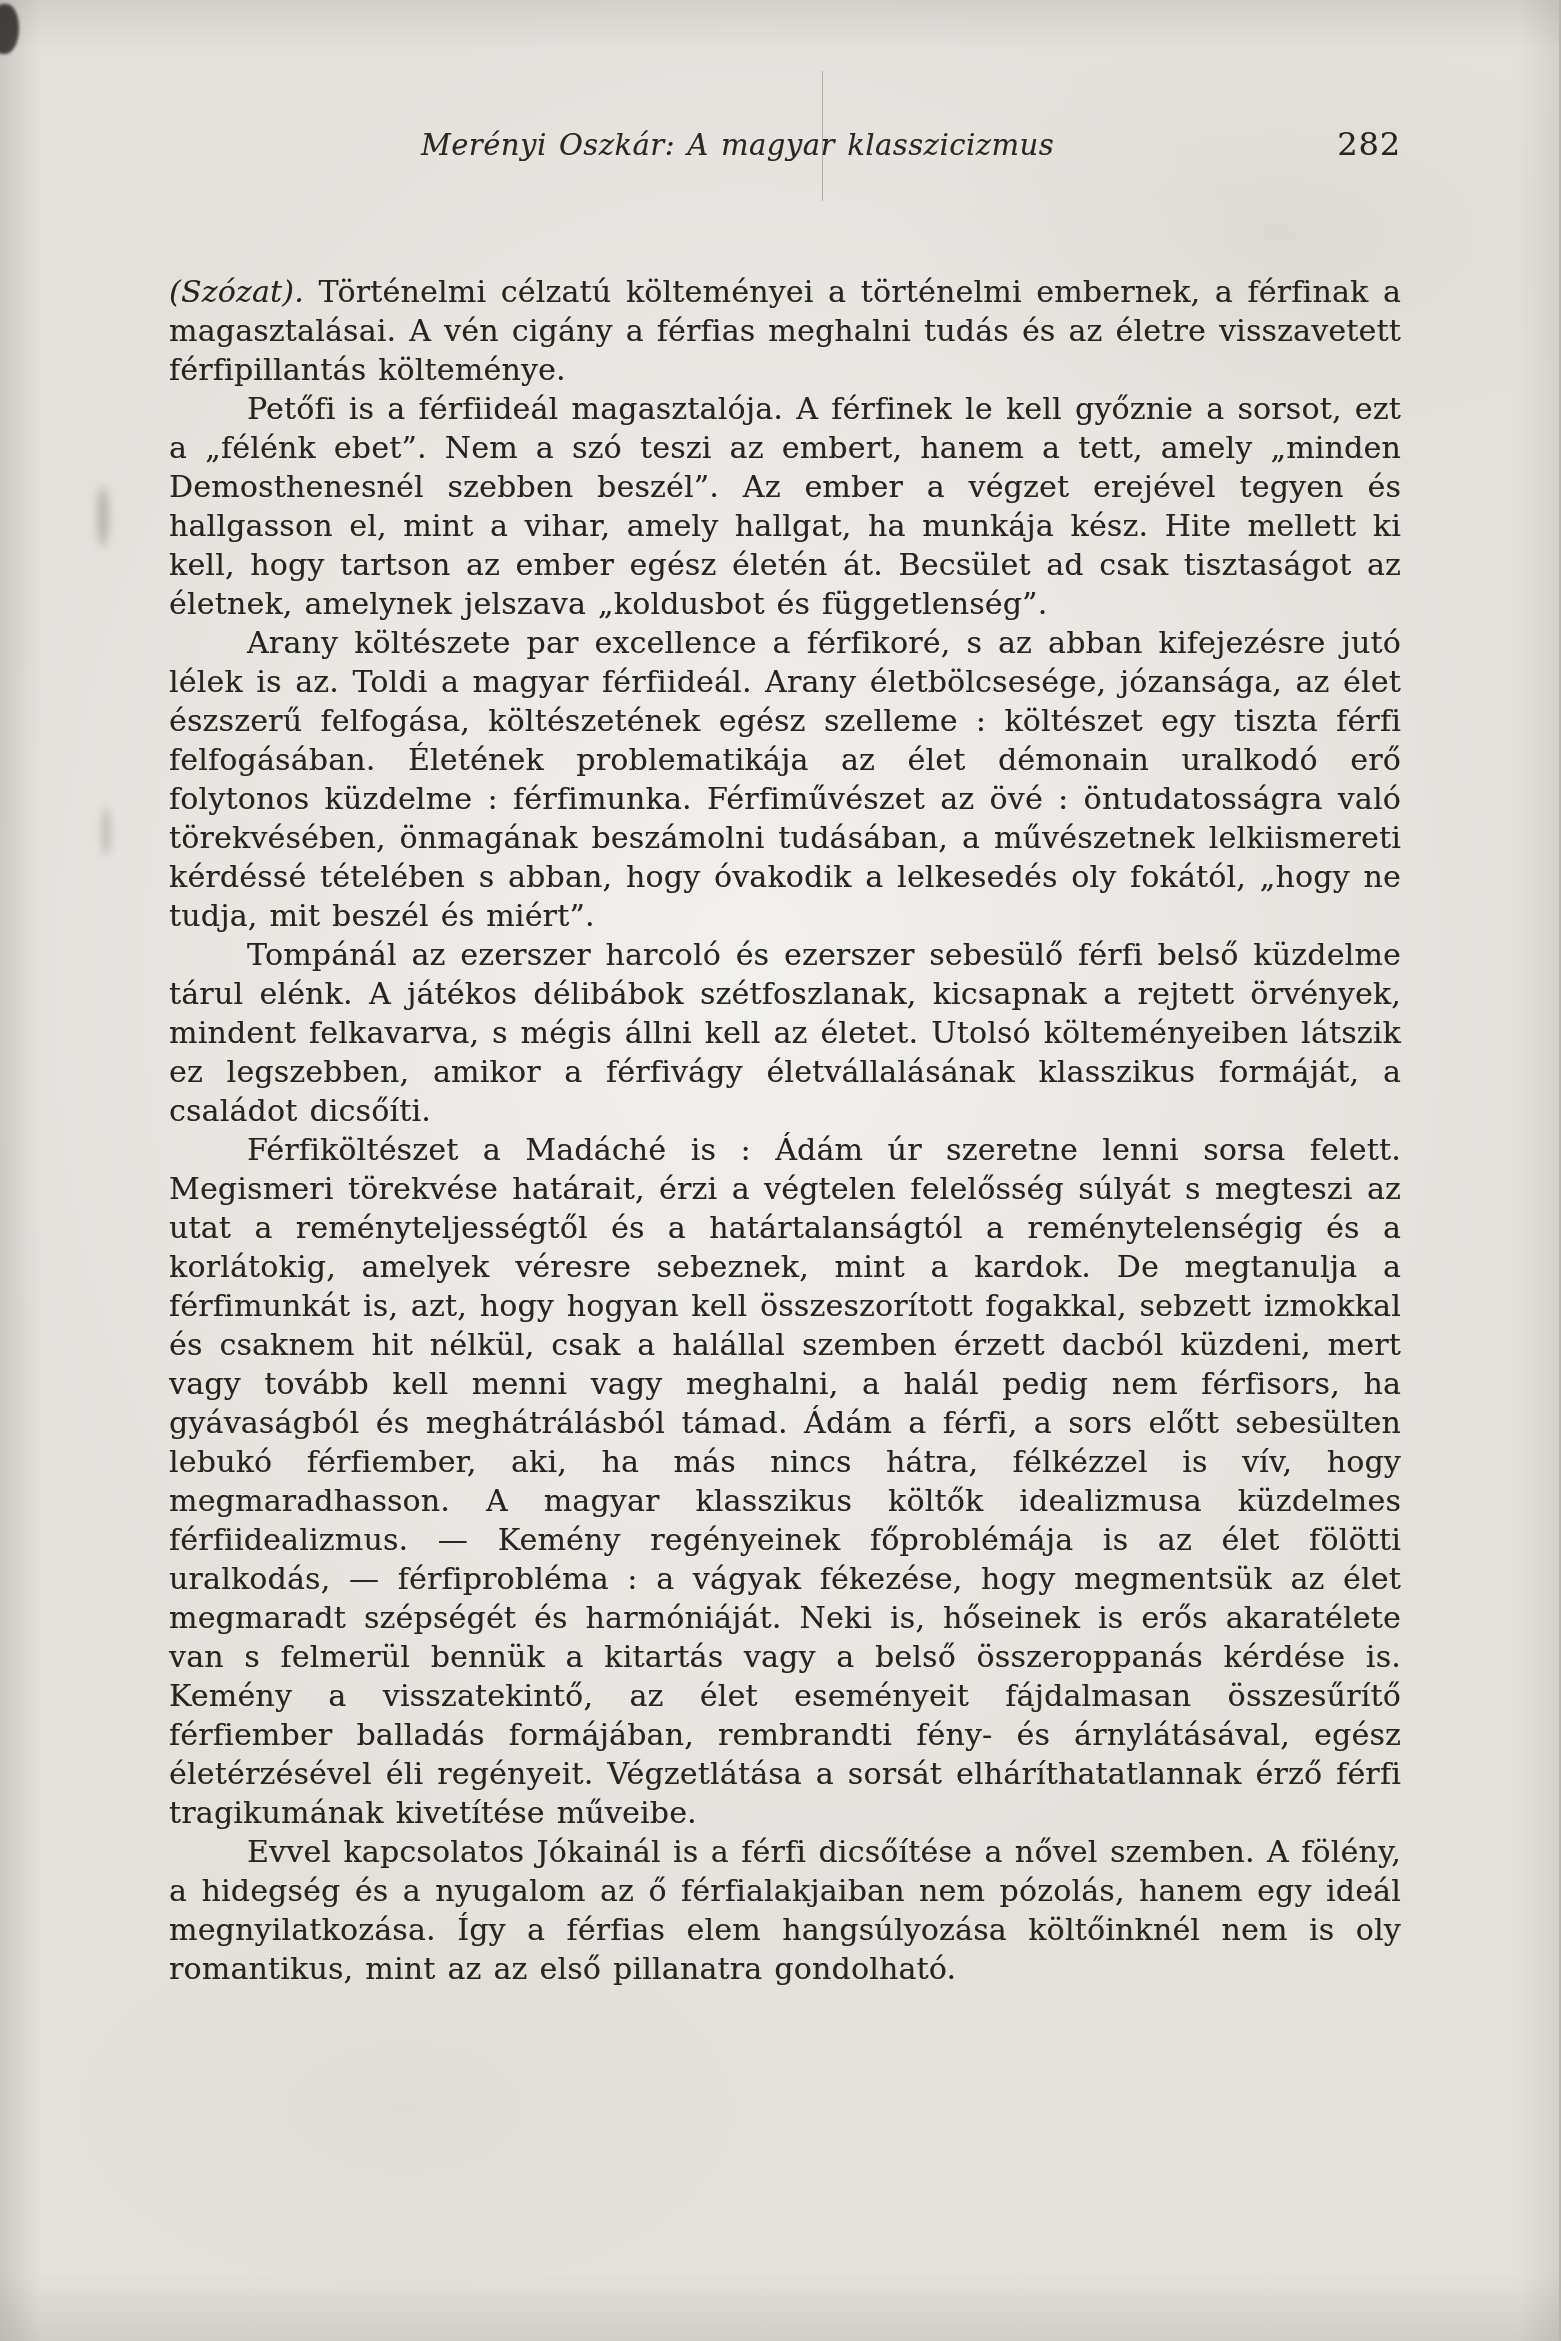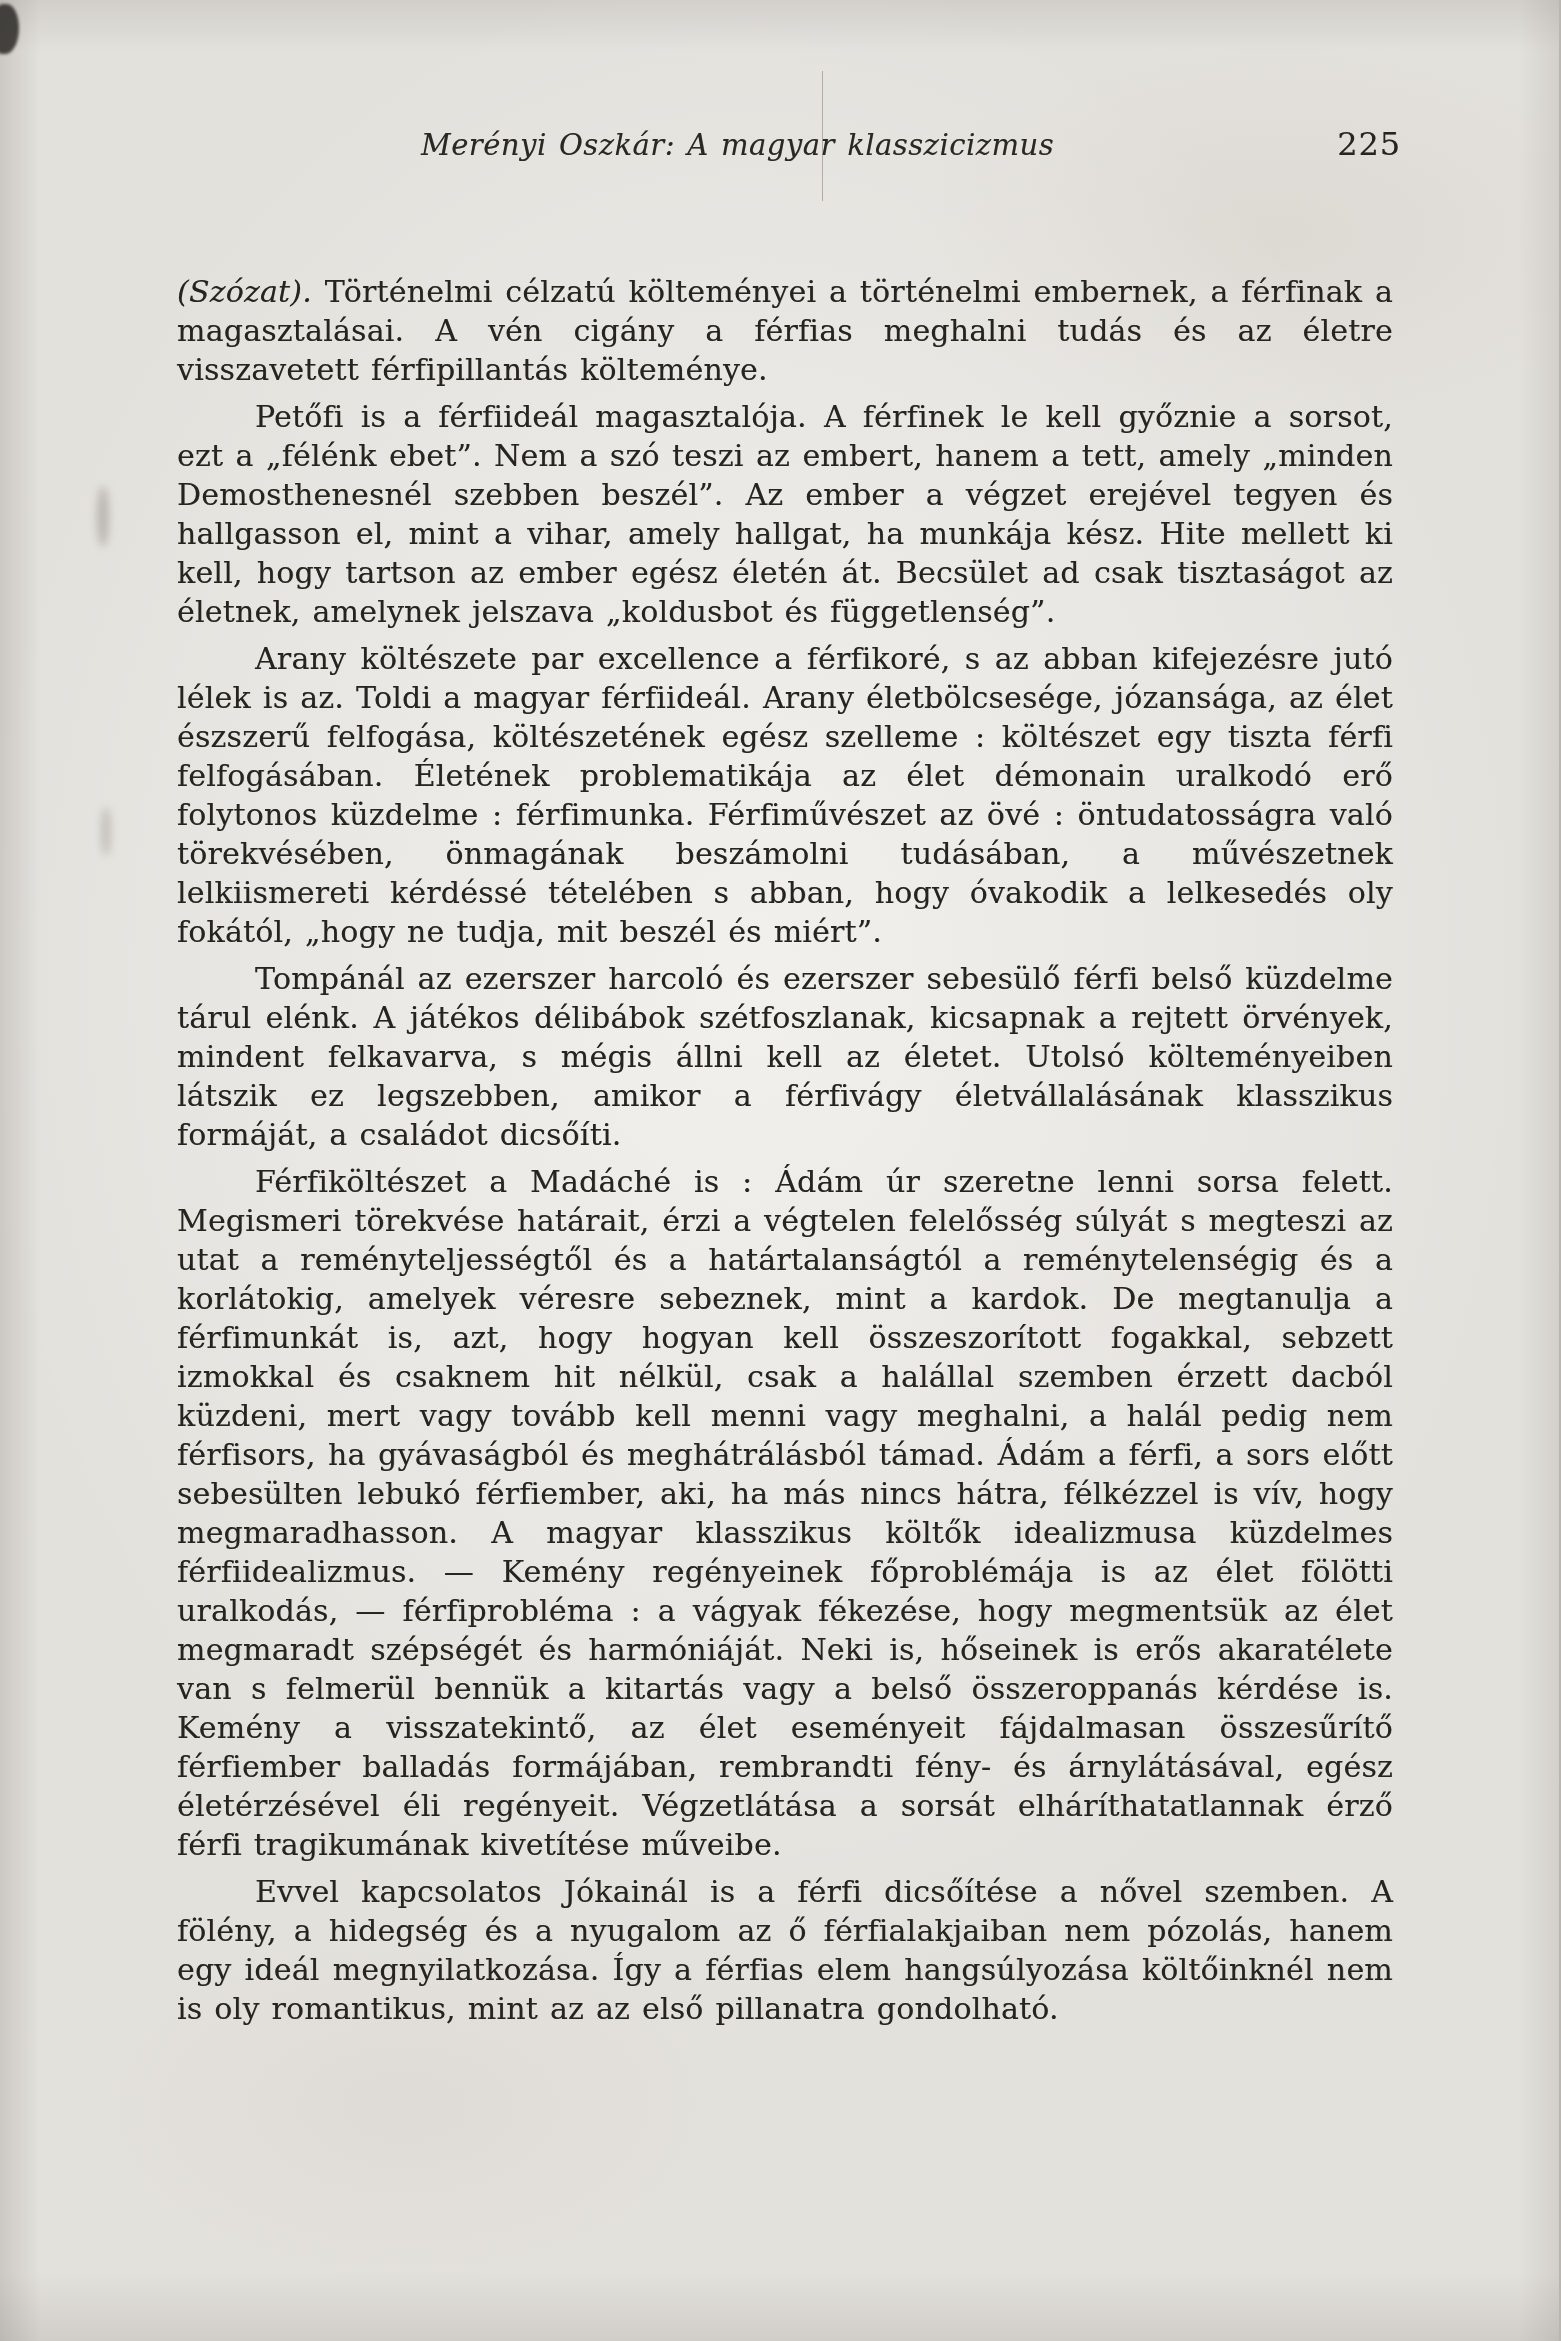--- a/index.html
+++ b/index.html
@@ -99,41 +99,41 @@
 
   .article-body {
     font-size: 30px;
     line-height: 39px;
     text-align: justify;
     word-spacing: 2.2px;
     letter-spacing: 0.2px;
     text-shadow: 0.3px 0.3px 0.5px rgba(38,36,31,0.38);
   }
   .para {
-    margin: 8px;
+    margin: 0;
     text-indent: 78px;
   }
   .para.no-indent { text-indent: 0; }
   .lead-italic { font-style: italic; }
 </style>
 </head>
 <body>
 
 <div class="page">
 
   <div class="corner-smudge"></div>
   <div class="margin-smudge-1"></div>
   <div class="margin-smudge-2"></div>
   <div class="scratch-line"></div>
 
   <div class="text-column">
 
     <div class="page-header">
       <div class="running-title">Merényi Oszkár: A magyar klasszicizmus</div>
-      <div class="page-number">225</div>
+      <div class="page-number">282</div>
     </div>
 
     <div class="article-body">
 
       <p class="para no-indent"><span class="lead-italic">(Szózat).</span><span> Történelmi célzatú költeményei a történelmi embernek, a férfinak a magasztalásai. A vén cigány a férfias meghalni tudás és az életre visszavetett férfipillantás költeménye.</span></p>
 
       <p class="para"><span>Petőfi is a férfiideál magasztalója. A férfinek le kell győznie a sorsot, ezt a „félénk ebet”. Nem a szó teszi az embert, hanem a tett, amely „minden Demosthenesnél szebben beszél”. Az ember a végzet erejével tegyen és hallgasson el, mint a vihar, amely hallgat, ha munkája kész. Hite mellett ki kell, hogy tartson az ember egész életén át. Becsület ad csak tisztaságot az életnek, amelynek jelszava „koldusbot és függetlenség”.</span></p>
 
       <p class="para"><span>Arany költészete par excellence a férfikoré, s az abban kifejezésre jutó lélek is az. Toldi a magyar férfiideál. Arany életbölcsesége, józansága, az élet észszerű felfogása, költészetének egész szelleme : költészet egy tiszta férfi felfogásában. Életének problematikája az élet démonain uralkodó erő folytonos küzdelme : férfimunka. Férfiművészet az övé : öntudatosságra való törekvésében, önmagának beszámolni tudásában, a művészetnek lelkiismereti kérdéssé tételében s abban, hogy óvakodik a lelkesedés oly fokától, „hogy ne tudja, mit beszél és miért”.</span></p>
 

